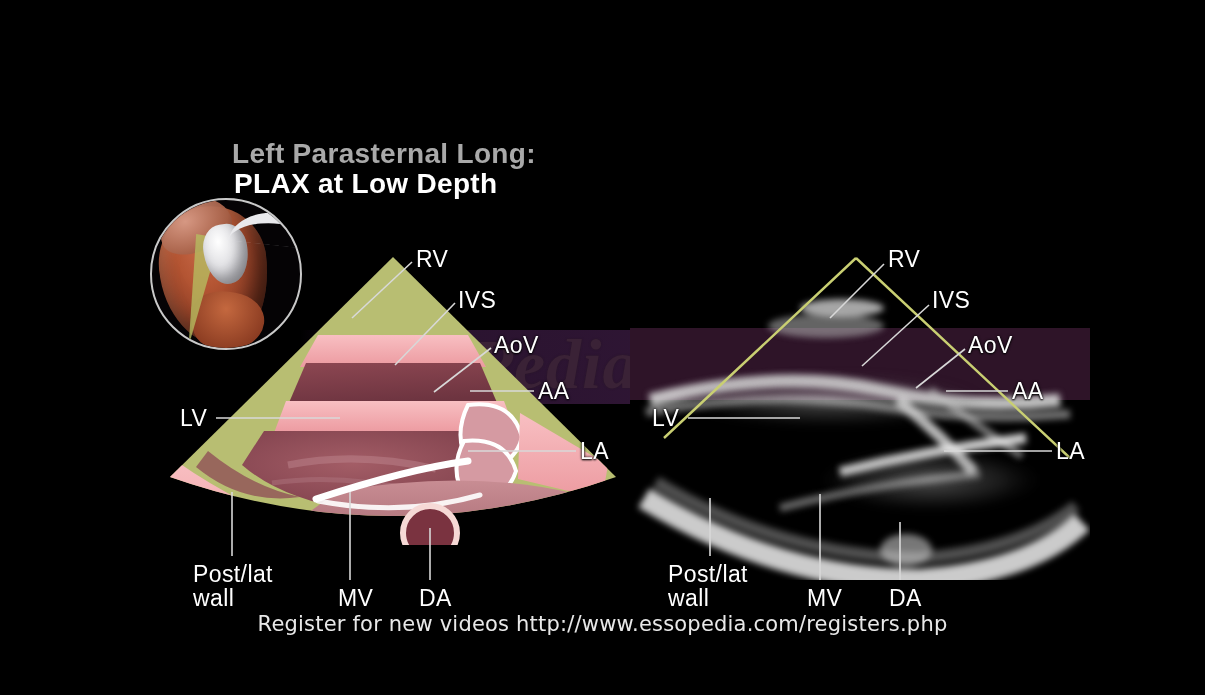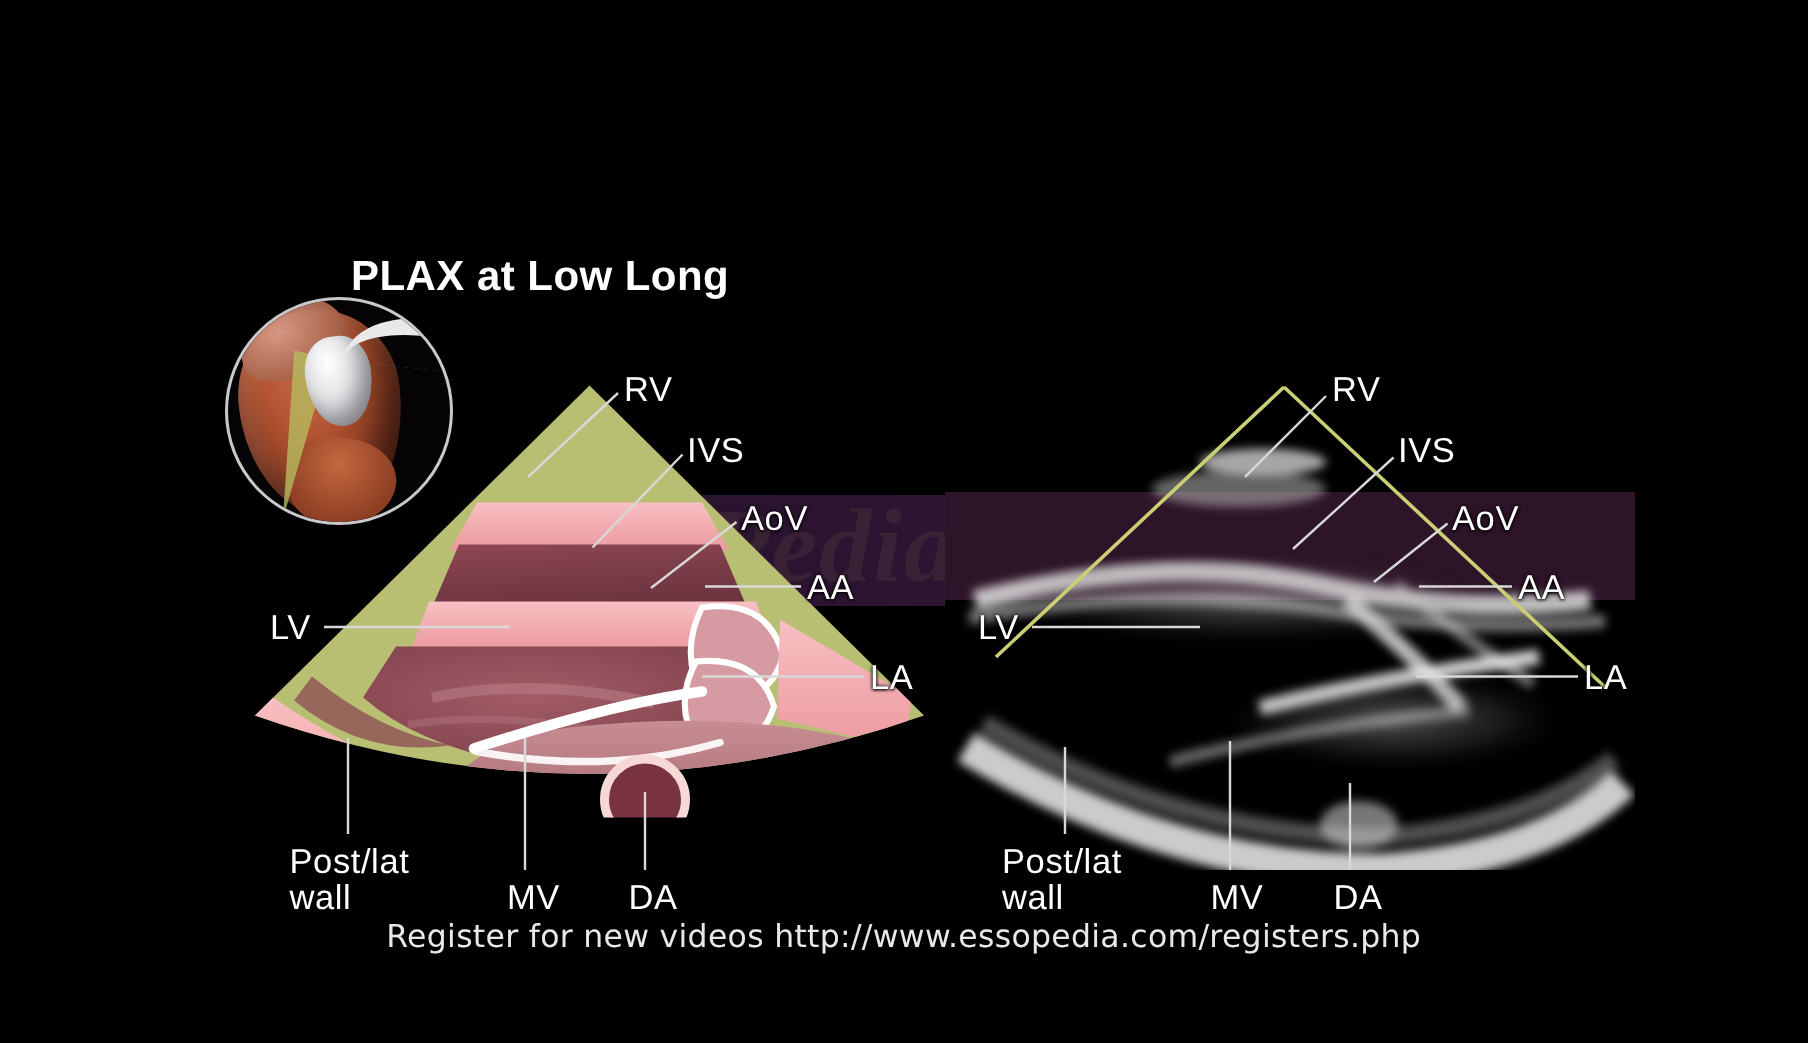--- a/index.html
+++ b/index.html
@@ -109,21 +109,22 @@
   .us-svg{position:absolute;left:0;top:0;}
 </style>
 </head>
 <body>
 
 <div id="stage">
 
   <div class="wm-band"></div>
   <div class="watermark">EssoPedia</div>
 
-  <div class="title-2">PLAX at Low Long</div>
+  <div class="title-1">Left Parasternal Long:</div>
+  <div class="title-2">PLAX at Low Depth</div>
 
   <div class="inset">
     <div class="heart"></div>
     <div class="heart-top"></div>
     <div class="heart-apex"></div>
     <div class="beam"></div>
     <div class="probe"></div>
     <div class="cable"></div>
   </div>
 

